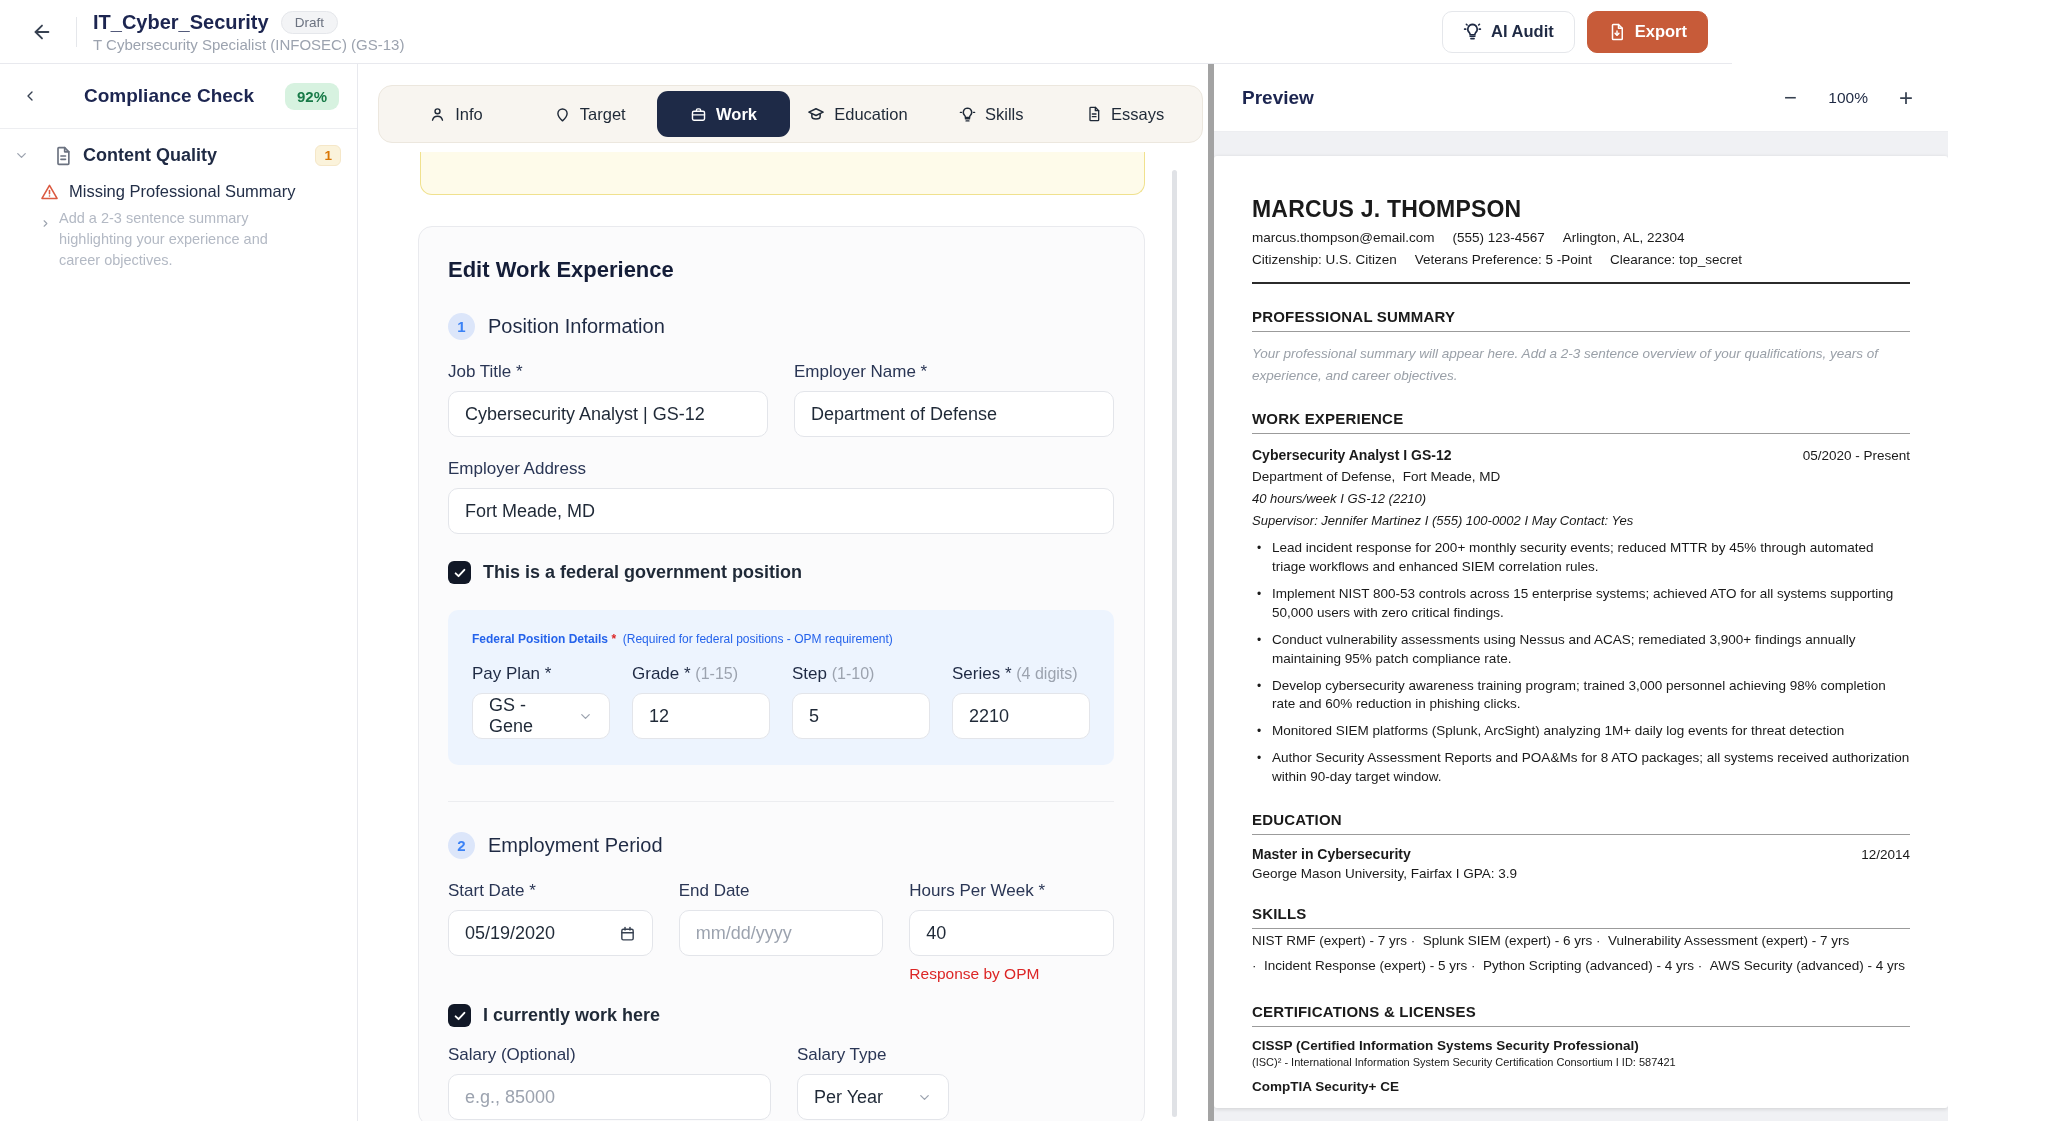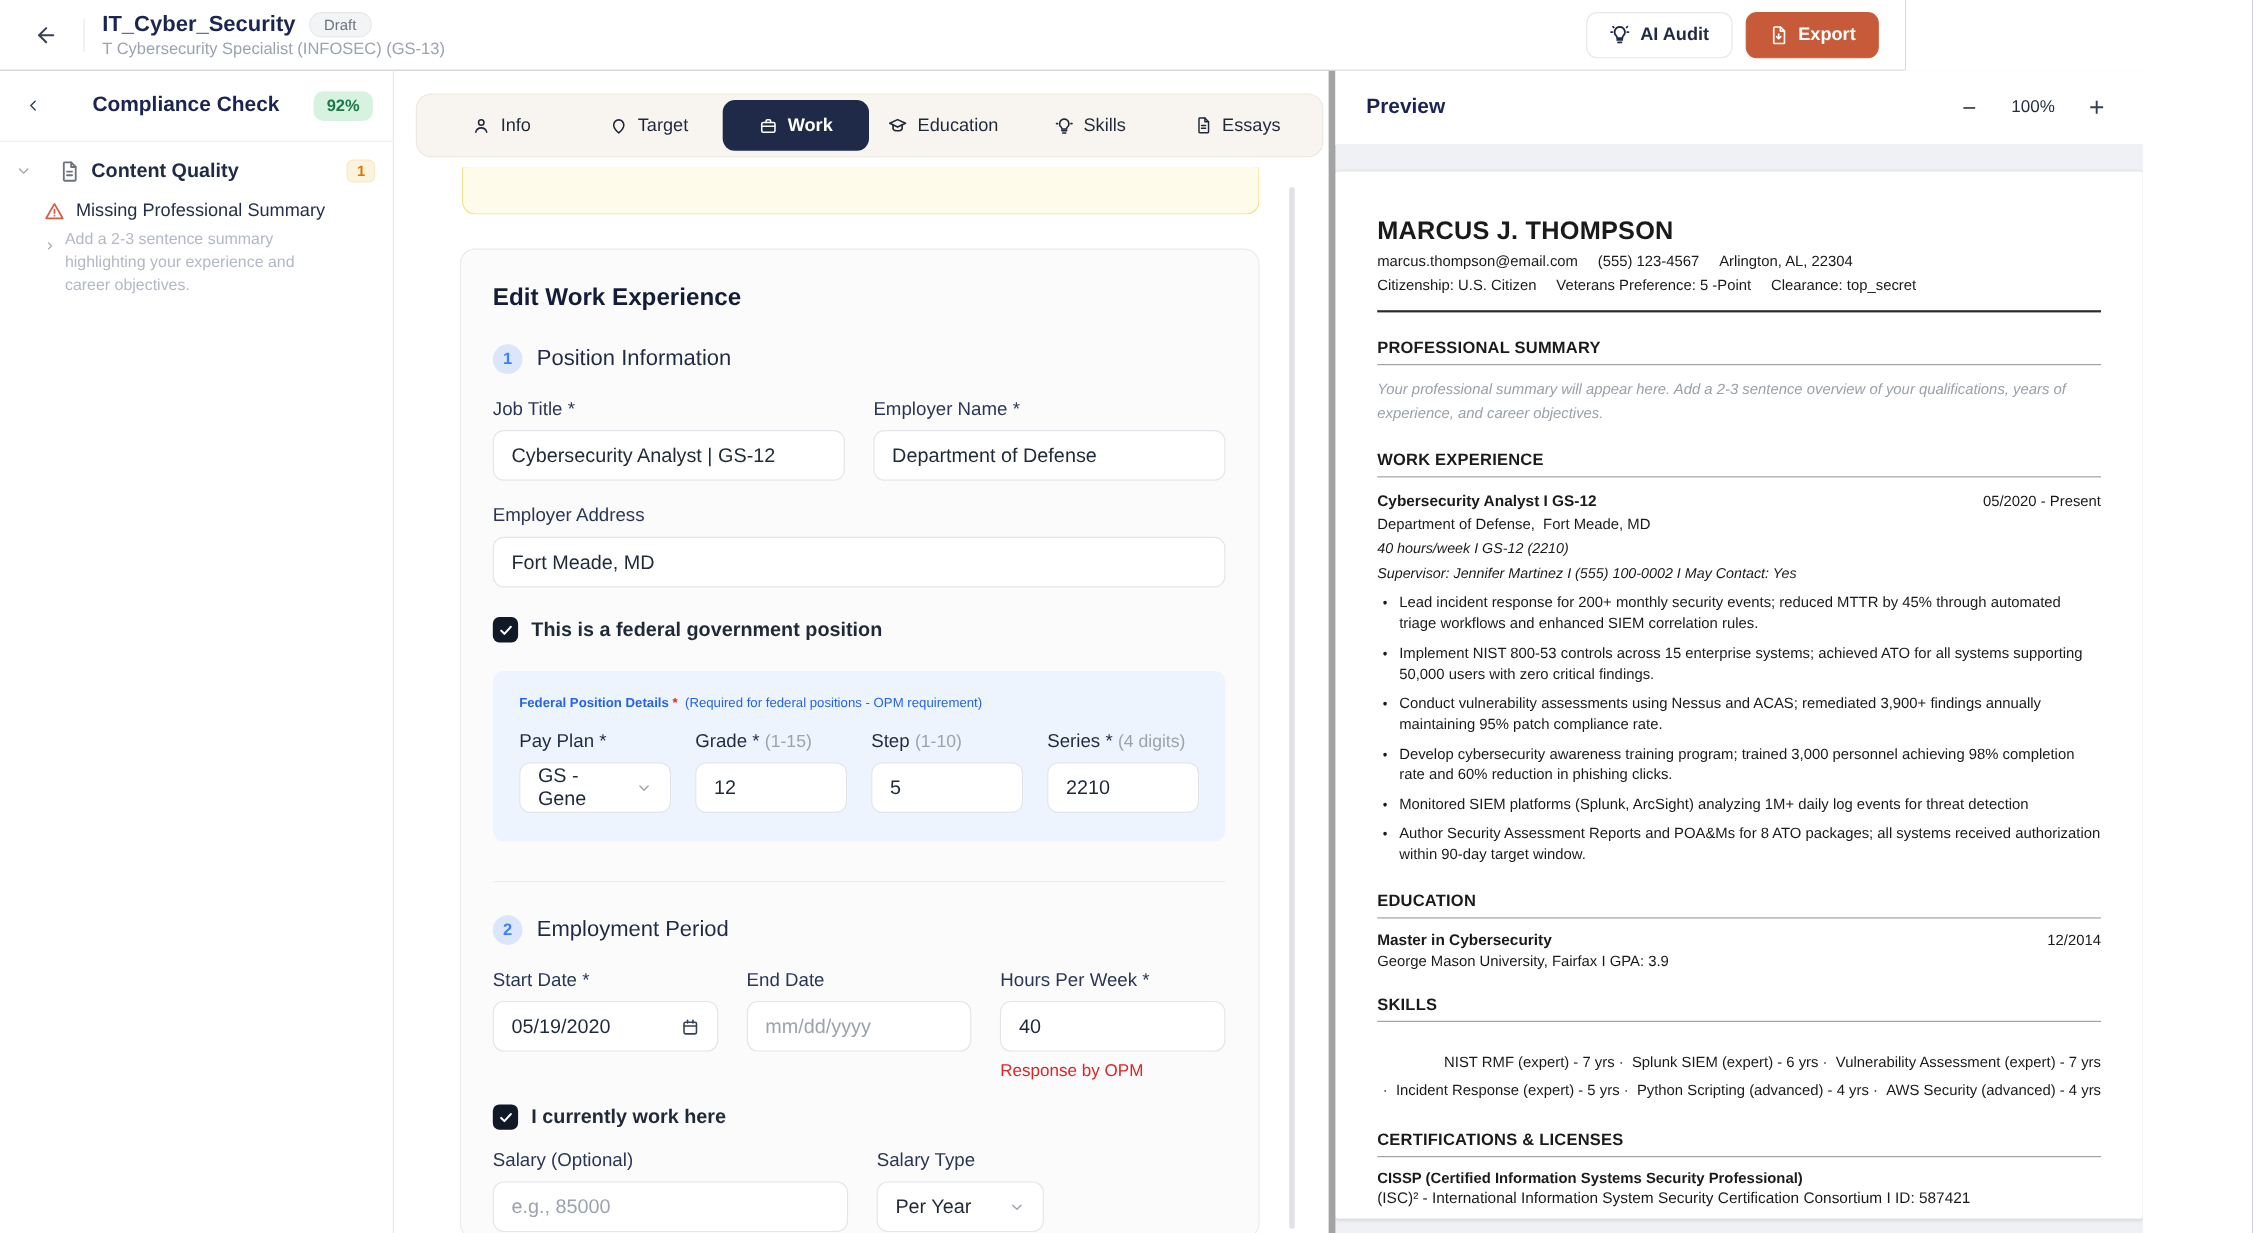--- a/index.html
+++ b/index.html
@@ -1,18 +1,18 @@
 <!DOCTYPE html>
 <html><head>
 <meta charset="utf-8">
 <style>
   * { margin:0; padding:0; box-sizing:border-box; }
   html,body { width:2048px; height:1121px; overflow:hidden; }
   body { font-family:"Liberation Sans", sans-serif; background:#fff; color:#1F2937; }
-  .app { position:relative; width:1732px; height:1121px; background:#0f172a; }
+  .app { position:relative; width:1732px; height:1121px; background:#e5e5e5; }
 
   
   .topbar { position:absolute; top:0; left:0; right:0; height:64px; background:#fff;
             border-bottom:1px solid #E8E9EE; display:flex; align-items:center; justify-content:space-between; padding:0 24px; z-index:5; }
   .tb-left { display:flex; align-items:center; gap:16px; }
   .icon-btn { width:36px; height:36px; display:flex; align-items:center; justify-content:center; border-radius:8px; cursor:pointer; color:#374151; }
   .tb-vdivider { width:1px; height:30px; background:#E5E7EB; }
   .tb-titleblock { display:flex; flex-direction:column; gap:2px; }
   .tb-titlerow { display:flex; align-items:center; gap:12px; }
   .tb-title { font-size:20px; font-weight:700; color:#1C2550; }
@@ -102,25 +102,25 @@
   .rz-sec-hr { height:1px; background:#9B9B9B; margin-top:6px; }
   .rz-summary { font-size:13.5px; font-style:italic; color:#9AA0A8; line-height:1.6; margin-top:11px; }
   .rz-jobrow { display:flex; justify-content:space-between; align-items:baseline; margin-top:13px; }
   .rz-jobtitle { font-size:14px; font-weight:700; }
   .rz-date { font-size:13.5px; }
   .rz-emp { font-size:13.5px; margin-top:6px; white-space:pre-wrap; }
   .rz-ital { font-size:13px; font-style:italic; margin-top:7px; }
   .rz-bullets { list-style:none; margin-top:11px; }
   .rz-bullets li { font-size:13.5px; line-height:1.4; padding-left:20px; position:relative; margin-bottom:8px; }
   .rz-bullets li::before { content:"•"; position:absolute; left:5px; font-size:12px; top:1px; }
-  .rz-skills { font-size:13.5px; line-height:1.85; margin-top:25px;text-align:right; }
+  .rz-skills { font-size:13.5px; line-height:1.85; margin-top:0; }
   .rz-skill:not(:last-child)::after { content:" \00b7\00a0\00a0 "; }
   .rz-cert { margin-top:11px; }
   .rz-cert-name { font-size:13.5px; font-weight:700; }
-  .rz-cert-detail { font-size:14px; margin-top:3px; }
+  .rz-cert-detail { font-size:11px; margin-top:3px; }
   svg { display:block; }
 </style>
 </head>
 <body>
 
 <div class="app">
 
   <div class="topbar">
     <div class="tb-left">
       <div class="icon-btn">

